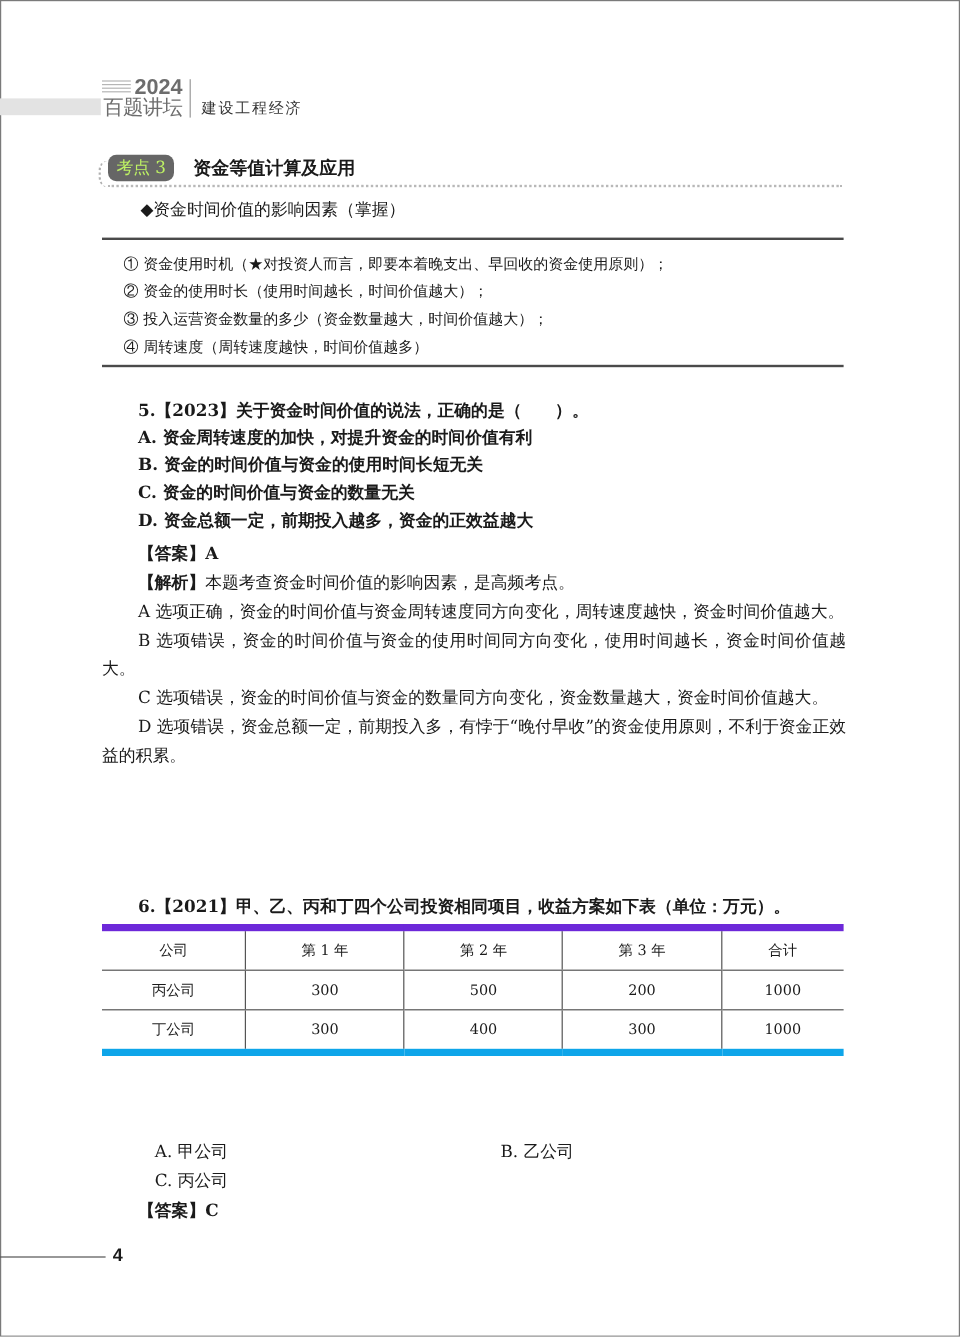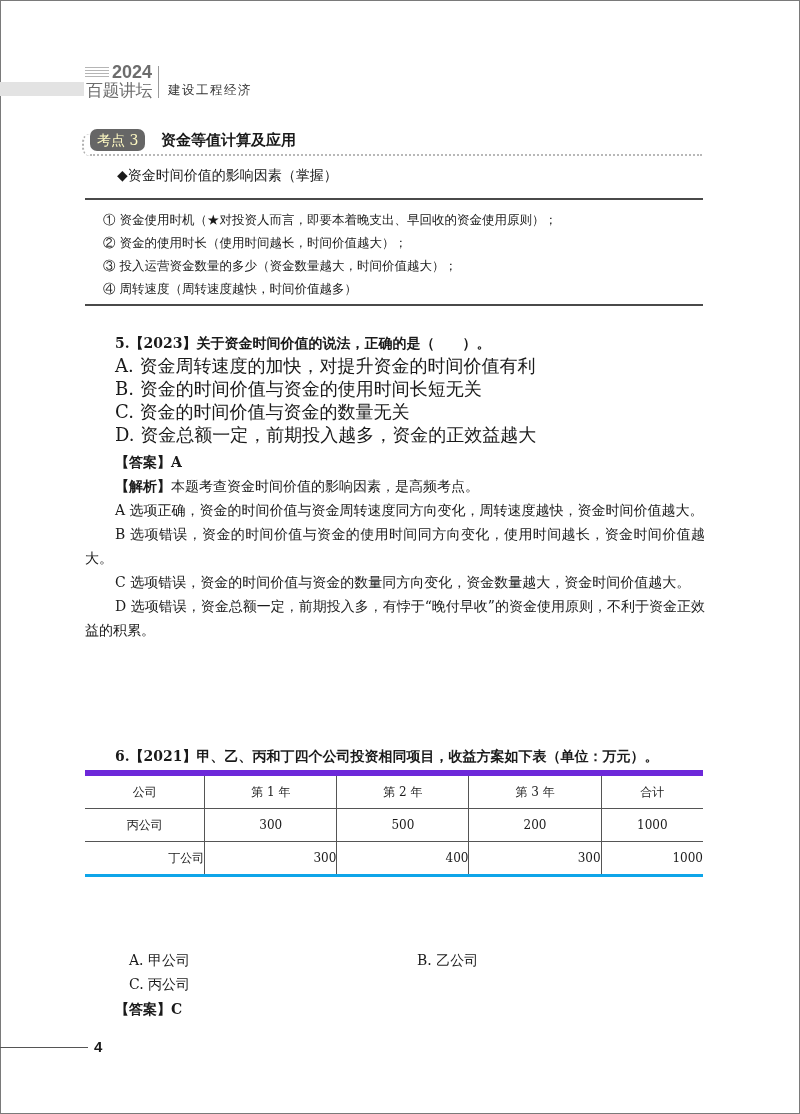--- a/index.html
+++ b/index.html
@@ -15,58 +15,58 @@
     .hdr-year { position: absolute; left: 112px; top: 63px; font-family: "Liberation Sans", sans-serif;
       font-weight: bold; font-size: 18px; color: #6d6d6d; letter-spacing: 0px; line-height: 18px; }
     .hdr-brand { position: absolute; left: 86px; top: 81px; font-family: "DejaVu Sans", sans-serif;
       font-size: 17px; color: #6d6d6d; line-height: 18px; letter-spacing: -0.5px; }
     .hdr-sep { position: absolute; left: 158px; top: 66px; width: 1px; height: 32px; background: #9a9a9a; }
     .hdr-subject { position: absolute; left: 168px; top: 82px; font-family: "DejaVu Sans", sans-serif;
       font-size: 12.5px; color: #333; letter-spacing: 1.5px; line-height: 16px; }
 
     
     .sec-badge { position: absolute; left: 90px; top: 129px; height: 22px; padding: 0 7px;
-      background: #666666; color: #fef9c3; border-radius: 7px; font-size: 14px; line-height: 22px;
+      background: #666666; color: #bef264; border-radius: 7px; font-size: 14px; line-height: 22px;
       font-family: "DejaVu Serif", serif; }
     .sec-dots-left { position: absolute; left: 82px; top: 134px; width: 6px; height: 22px;
       border-left: 2px dotted #b0b0b0; border-radius: 8px 0 0 8px; }
     .sec-title { position: absolute; left: 161px; top: 129px; font-size: 15px; font-weight: bold;
       line-height: 22px; }
     .sec-dots { position: absolute; left: 90px; top: 154px; width: 612px; height: 0;
       border-top: 2px dotted #b8b8b8; }
 
     .kp-title { position: absolute; left: 117px; top: 165px; font-size: 14px; line-height: 20px; }
 
     .box-top { position: absolute; left: 85px; top: 198px; width: 618px; height: 2px; background: #4a4a4a; }
     .box-bottom { position: absolute; left: 85px; top: 304px; width: 618px; height: 2px; background: #4a4a4a; }
     .factors { position: absolute; left: 103px; top: 208px; width: 600px; }
     .factor { font-size: 12.5px; line-height: 23px; height: 23px; white-space: nowrap; }
 
     
     .q-block { position: absolute; left: 115px; width: 590px; }
     .q-stem { font-size: 14px; font-weight: bold; line-height: 22px; white-space: nowrap; }
-    .q-opt { font-size: 18px; line-height: 23px; white-space: nowrap; }
+    .q-opt { font-size: 14px; line-height: 23px; white-space: nowrap; font-weight: bold; }
     .q-answer { font-size: 14px; font-weight: bold; line-height: 24px; }
     .ana { position: absolute; left: 85px; width: 620px; font-size: 14px; line-height: 24px;
       text-align: justify; }
     .ana p { margin: 0; text-indent: 30px; }
     .ana .lead { font-weight: bold; }
 
     .q6-stem { position: absolute; left: 85px; top: 711px; width: 620px; font-size: 14px;
       font-weight: bold; line-height: 24px; }
     .q6-stem .l1 { text-indent: 30px; white-space: nowrap; margin-top: 33px; }
     .q6-stem .l2 { white-space: nowrap; }
 
     table.data { position: absolute; left: 85px; top: 770px; width: 618px; border-collapse: collapse;
       font-size: 12px; }
     table.data th, table.data td { height: 32px; text-align: center; border-left: 1px solid #555;
       border-bottom: 1px solid #555; padding: 0; font-weight: normal; }
     table.data tr th:first-child, table.data tr td:first-child { border-left: none; }
     table.data thead tr { border-top: 6px solid #6d28d9; }
-    table.data tbody tr:last-child td { border-bottom: 3px solid #0ea5e9; text-align: right; }
+    table.data tbody tr:last-child td { border-bottom: 6px solid #0ea5e9; }
 
     .q6-opts { position: absolute; left: 115px; top: 948px; width: 590px; }
     .q6-row { display: flex; font-size: 14px; line-height: 24px; margin-left: 14px; }
     .q6-row span { width: 310px; }
     .q6-answer { position: absolute; left: 115px; top: 997px; font-size: 14px; font-weight: bold; line-height: 24px; }
 
     .footer-line { position: absolute; left: 0; top: 1047px; width: 88px; height: 1px; background: #555; }
     .page-num { position: absolute; left: 94px; top: 1038px; font-family: "Liberation Sans", sans-serif;
       font-weight: bold; font-size: 15px; line-height: 18px; }
   </style>

